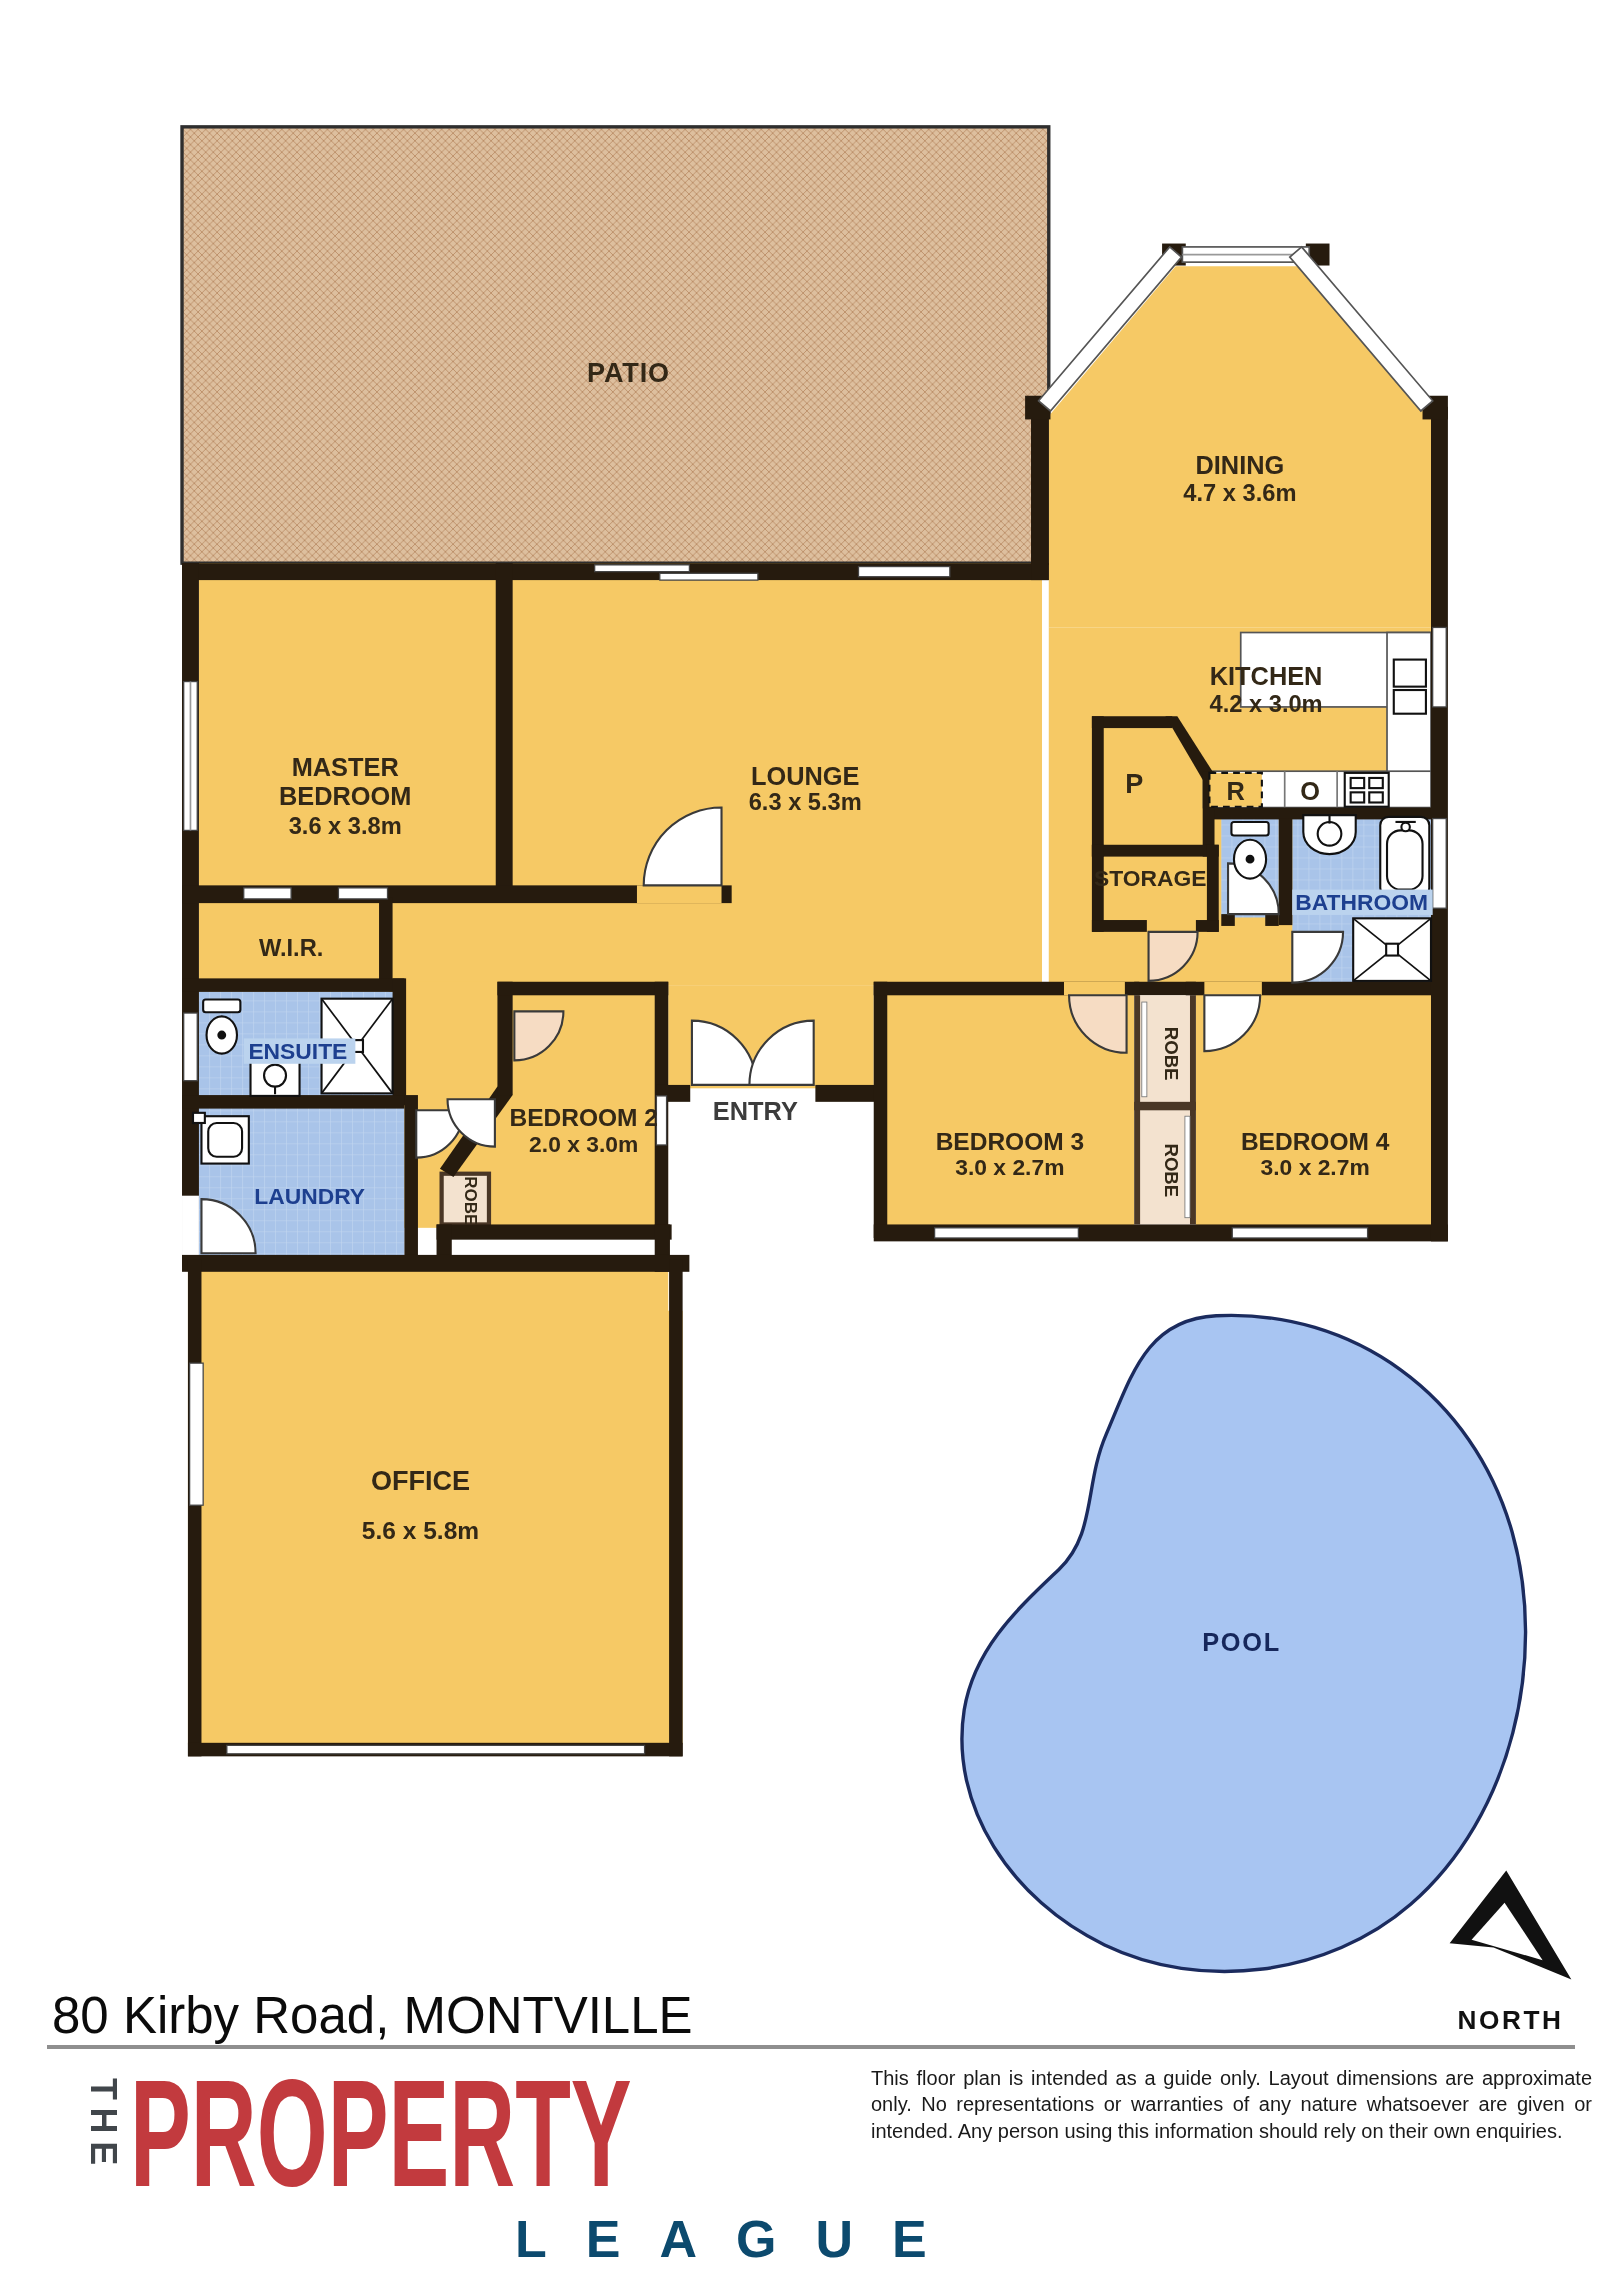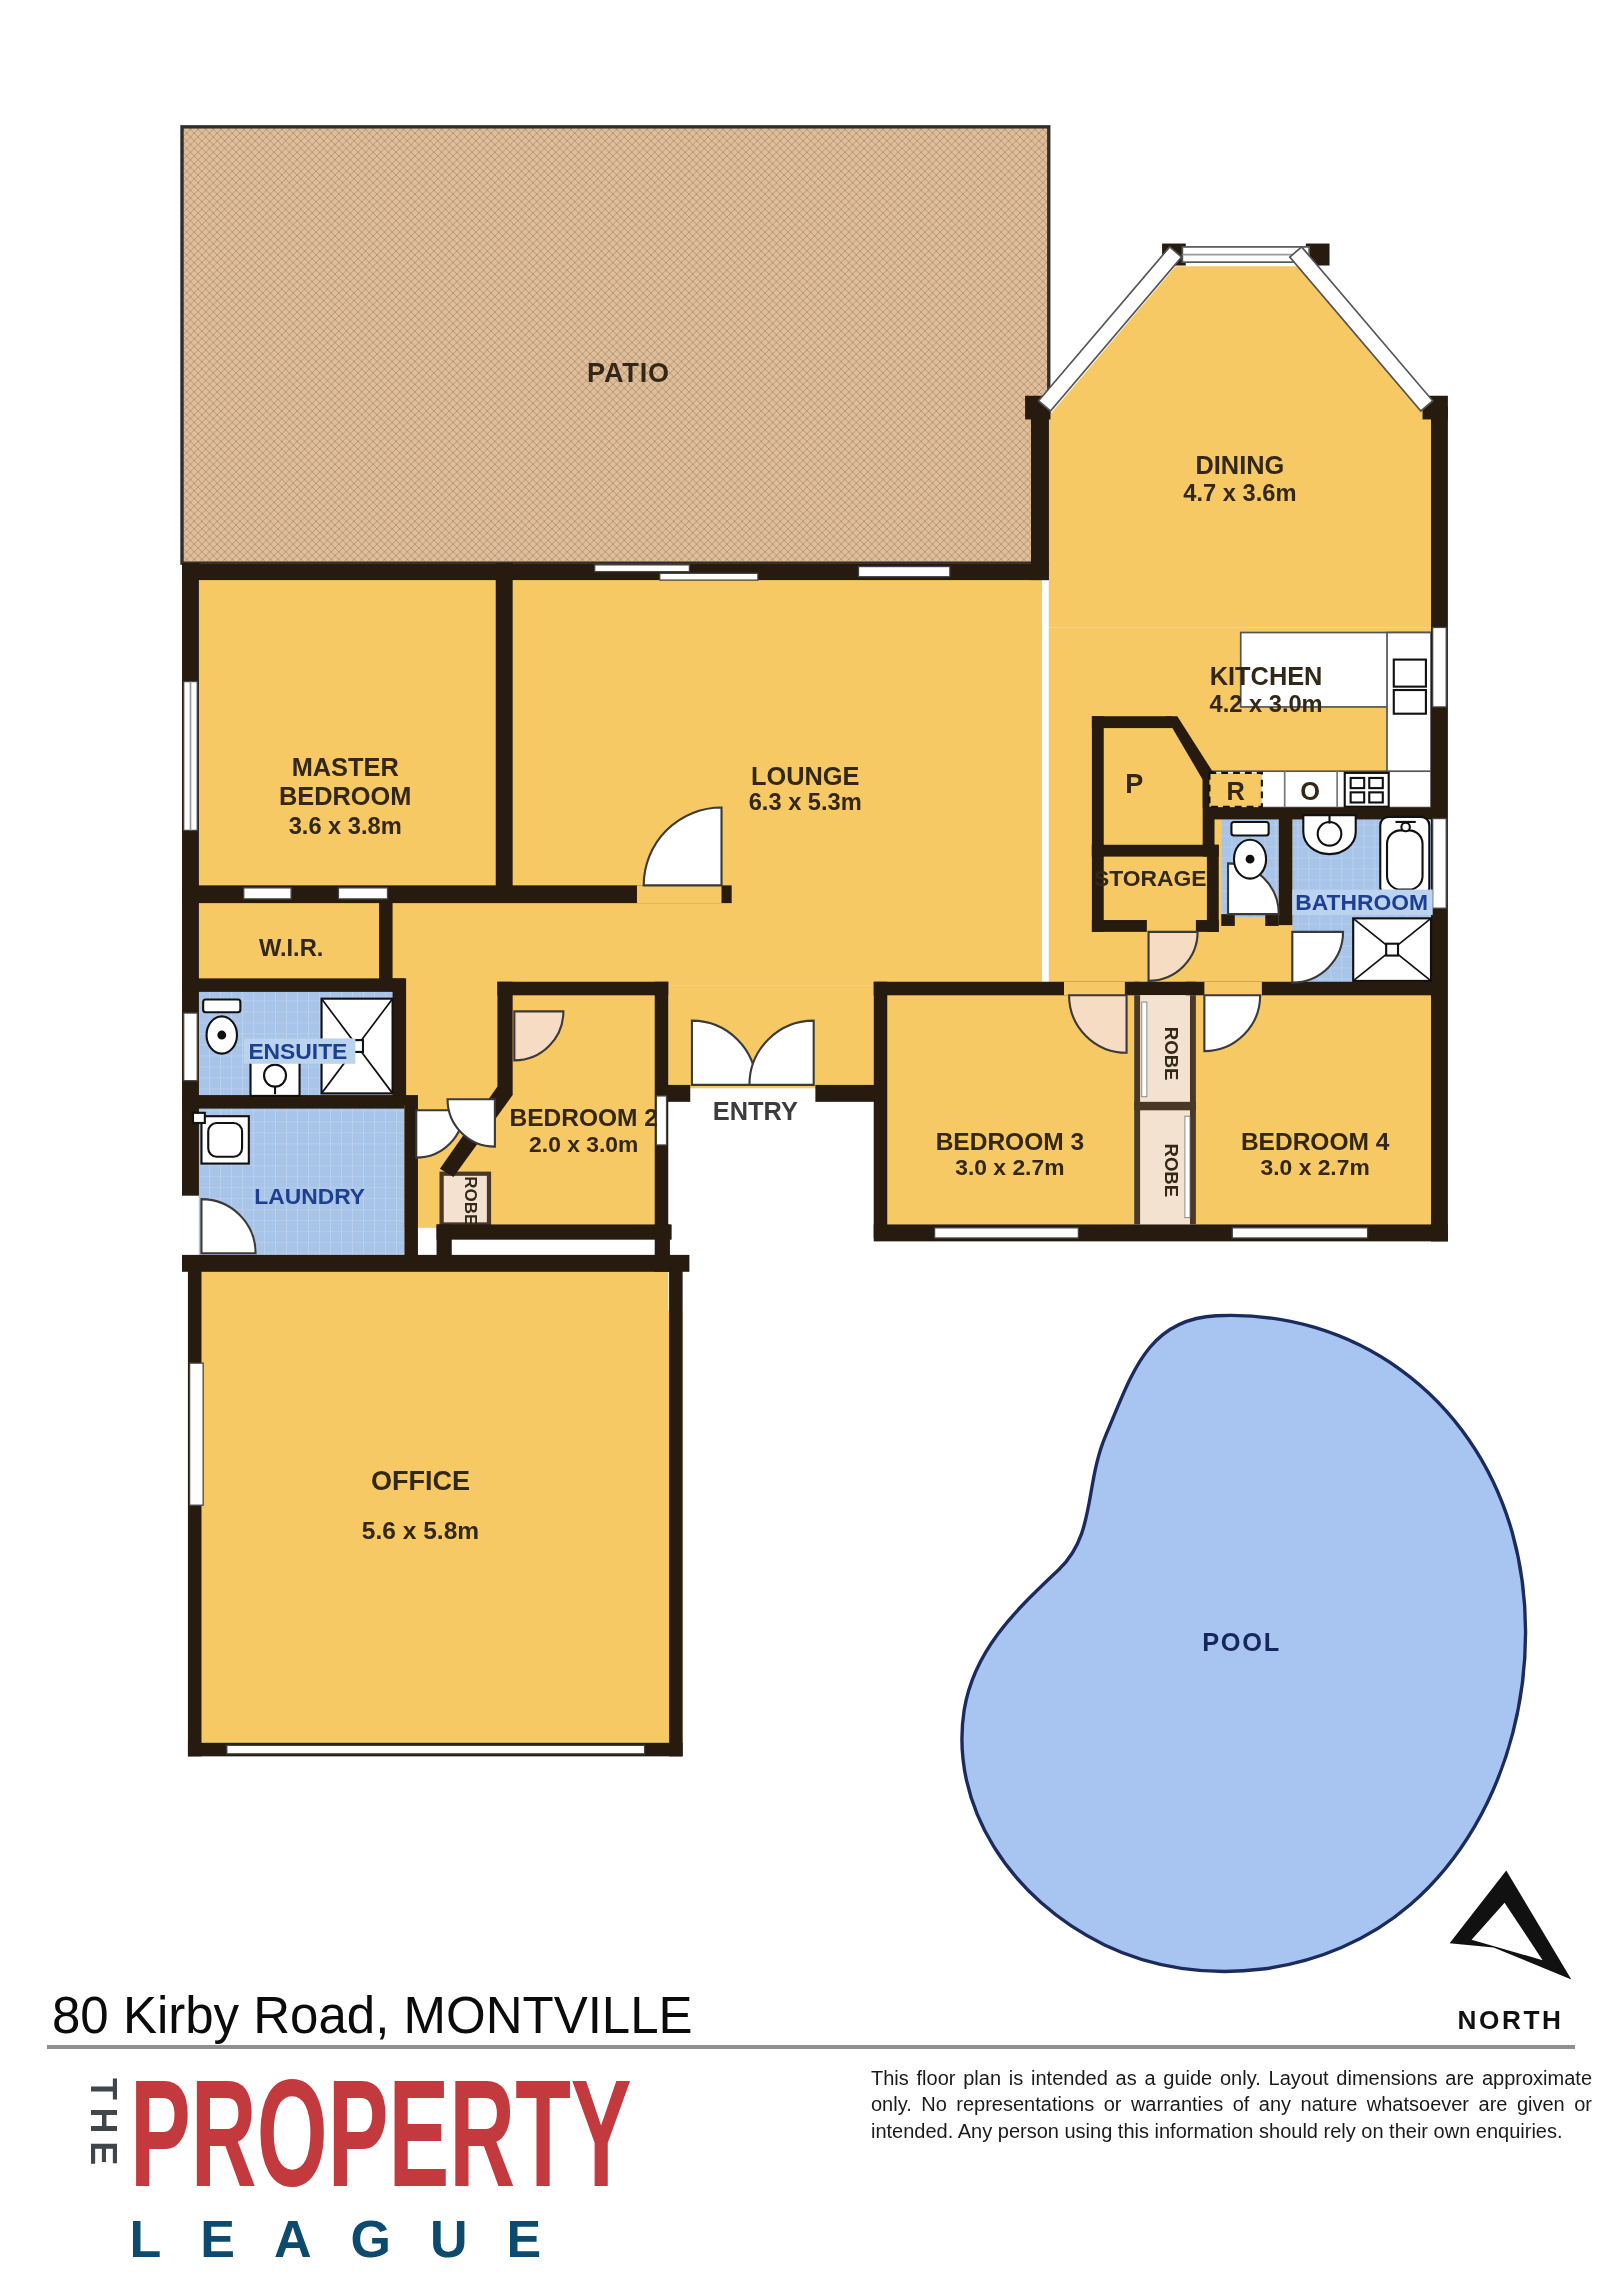--- a/index.html
+++ b/index.html
@@ -8,21 +8,21 @@
   svg{position:absolute;top:0;left:0;}
   svg text{font-family:"Liberation Sans","DejaVu Sans",sans-serif;}
   .room-name{font-weight:bold;fill:#332817;}
   .room-dims{font-weight:bold;fill:#332817;}
   .wet-name{font-weight:bold;fill:#1D3F8F;}
   .small-name{font-weight:bold;fill:#332817;}
   .address{position:absolute;left:52px;top:1986px;font-size:51px;color:#0b0b0b;letter-spacing:0px;white-space:nowrap;}
   .sepline{position:absolute;left:47px;top:2045px;width:1528px;height:4.2px;background:#8f8f8f;}
   .logo{position:absolute;left:85px;top:2071px;display:flex;flex-direction:row;align-items:flex-start;}
   .logo-the{writing-mode:vertical-rl;font-size:36px;font-weight:bold;color:#41464B;letter-spacing:7.6px;line-height:1;margin-top:6.8px;height:144px;}
-  .logo-col{display:flex;flex-direction:column;margin-left:8.5px;}
+  .logo-col{display:flex;flex-direction:column;margin-left:8.5px;align-items:flex-end;}
   .logo-property{font-size:152px;font-weight:bold;color:#C23A3E;line-height:0.82;letter-spacing:0px;transform:scale(0.60,1);transform-origin:left top;white-space:nowrap;}
   .logo-league{font-size:52px;font-weight:bold;color:#0c4a6e;letter-spacing:39px;margin-top:13.5px;white-space:nowrap;}
   .disclaimer{position:absolute;left:871px;top:2065px;width:721px;font-size:20px;line-height:1.32;color:#1a1a1a;text-align:justify;}
 </style>
 </head>
 <body>
 
 <div id="stage">
 
 <svg width="1624" height="2295" viewBox="0 0 1920 2714">

